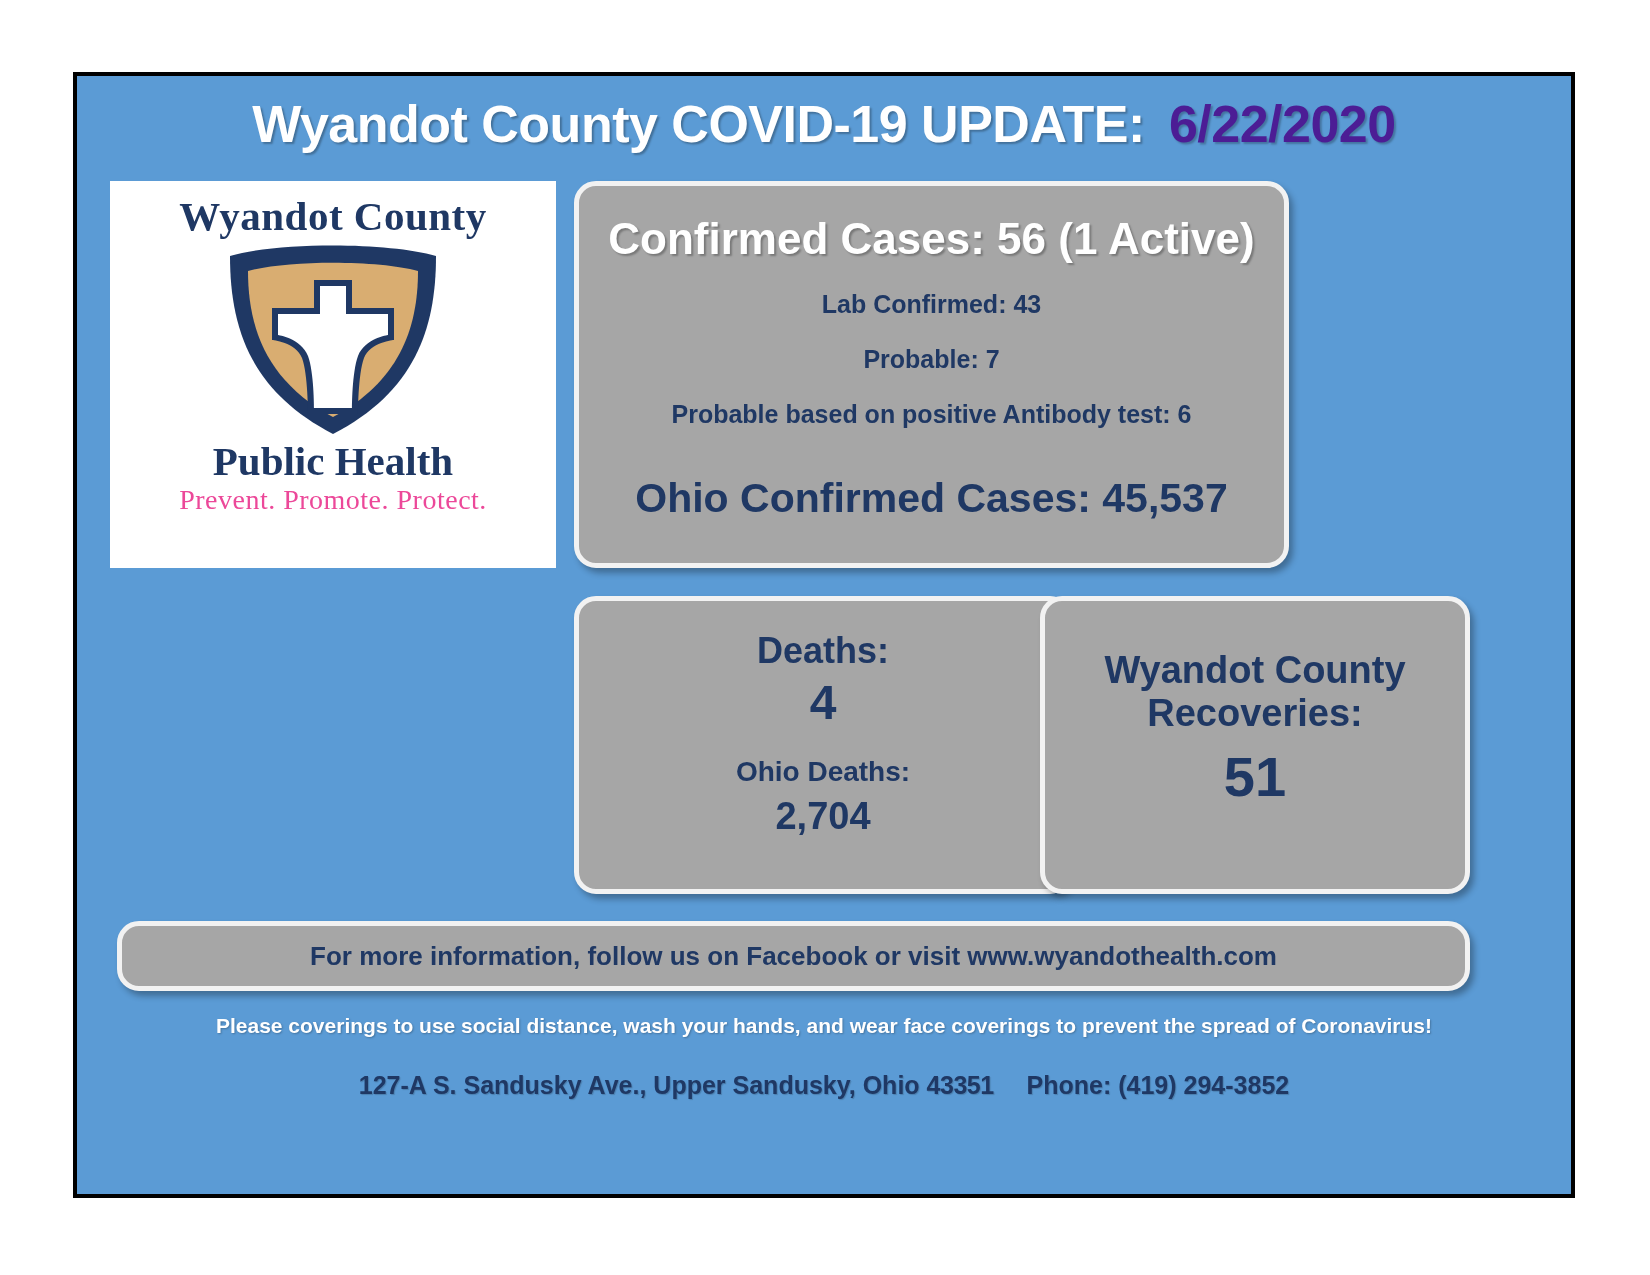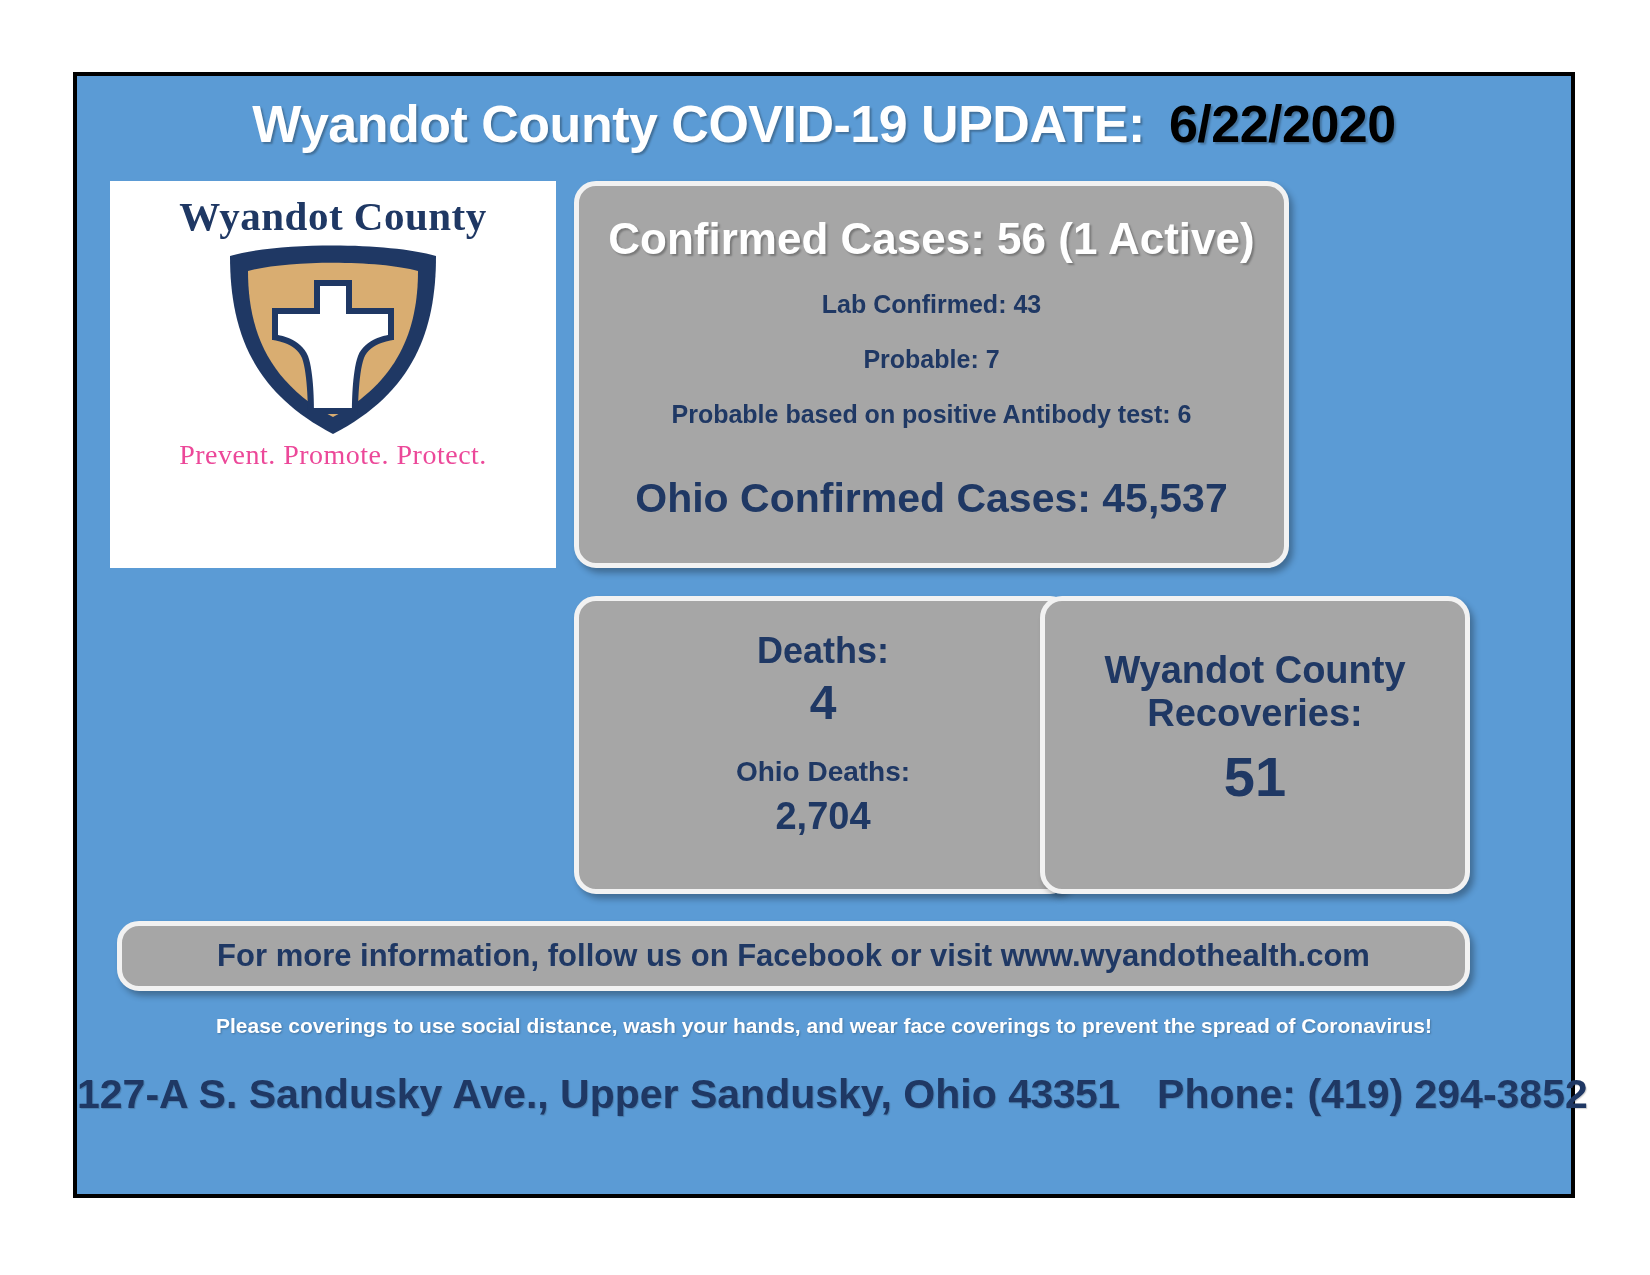--- a/index.html
+++ b/index.html
@@ -37,21 +37,21 @@
     white-space: nowrap;
     font-size: 52px;
     font-weight: bold;
     letter-spacing: -0.5px;
   }
   #title-bar .t-main {
     color: #FFFFFF;
     text-shadow: 2px 2px 2px rgba(0,0,0,0.28);
   }
   #title-bar .t-date {
-    color: #000000;
+    color: #4c1d95;
     margin-left: 24px;
     text-shadow: 2px 2px 2px rgba(0,0,0,0.25);
   }
 
   
   .card {
     position: absolute;
     box-sizing: border-box;
     background: #A6A6A6;
     border: 5px solid #F2F2F2;
@@ -200,21 +200,21 @@
   #card-info {
     left: 40px;
     top: 845px;
     width: 1353px;
     height: 70px;
     display: flex;
     align-items: center;
     justify-content: center;
   }
   #info-text {
-    font-size: 31px;
+    font-size: 26px;
     font-weight: bold;
     color: #1F3864;
     white-space: nowrap;
   }
 
   
   #advisory {
     position: absolute;
     left: 0;
     top: 938px;
@@ -225,21 +225,21 @@
     color: #FFFFFF;
     text-shadow: 1px 1px 2px rgba(0,0,0,0.25);
     white-space: nowrap;
   }
   #address-line {
     position: absolute;
     left: 0;
     top: 995px;
     width: 100%;
     text-align: center;
-    font-size: 41px;
+    font-size: 25px;
     font-weight: bold;
     color: #1F3864;
     white-space: nowrap;
     text-shadow: 1px 1px 1px rgba(0,0,0,0.18);
   }
   #address-line .zip { font-weight: bold; letter-spacing: -0.5px; }
   #address-line .phone { margin-left: 26px; }
 </style>
 </head>
 <body>
@@ -263,20 +263,21 @@
         <path d="M96 38 L134 38 L134 66 L176 66 L176 98 C176 98 152 100 146 116
                  C140 132 140 172 140 172 L90 172 C90 172 90 132 84 116
                  C78 100 54 98 54 98 L54 66 L96 66 Z" fill="#1F3864"></path>
 
         <path d="M102 44 L128 44 L128 72 L170 72 L170 93 C170 93 147 96 140 114
                  C134 130 134 166 134 166 L96 166 C96 166 96 130 90 114
                  C83 96 60 93 60 93 L60 72 L102 72 Z" fill="#FFFFFF"></path>
       </svg>
     </div>
 
+    <div id="logo-sub">Public Health</div>
     <div id="logo-tag">Prevent.  Promote.  Protect.</div>
   </div>
 
   <div class="card" id="card-confirmed">
     <div class="cc-head">Confirmed Cases:  56  (1 Active)</div>
     <div class="cc-line">Lab Confirmed:  43</div>
     <div class="cc-line">Probable:  7</div>
     <div class="cc-line">Probable based on positive Antibody test:  6</div>
     <div class="cc-ohio">Ohio Confirmed Cases:  45,537</div>
   </div>

